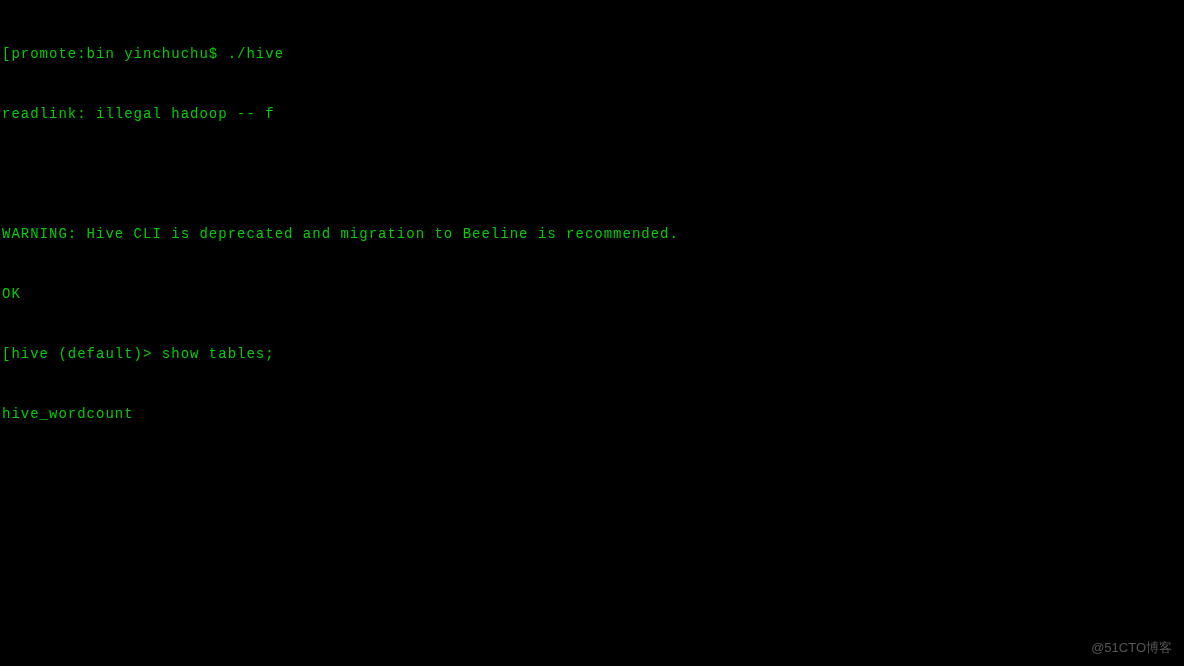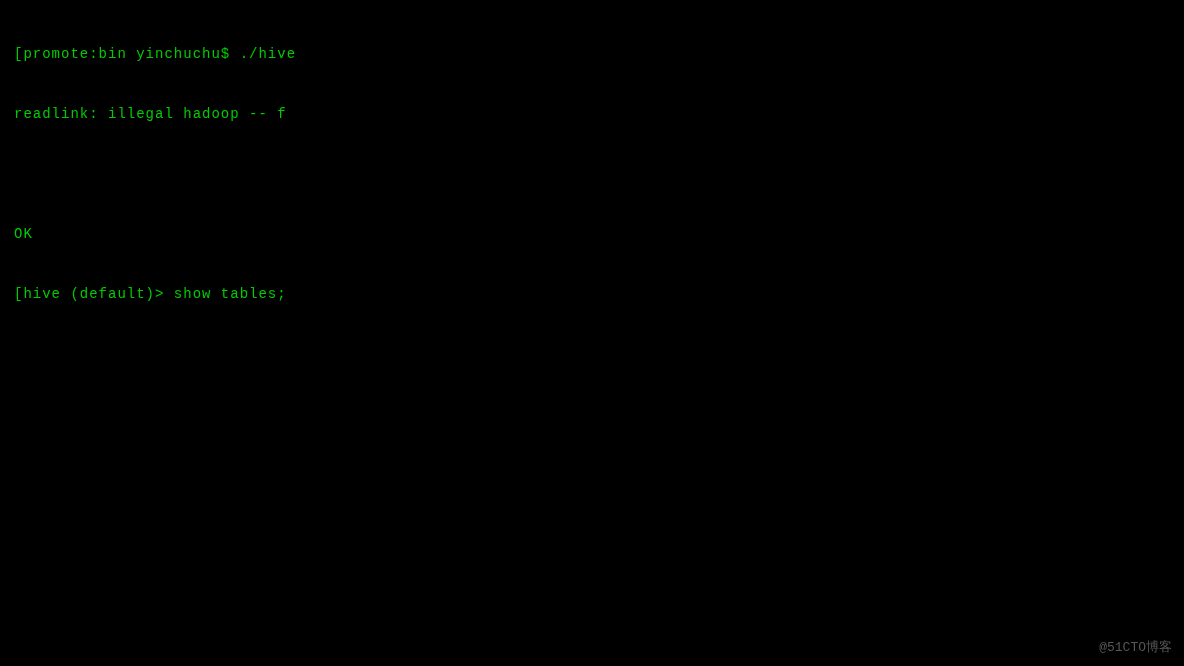--- a/index.html
+++ b/index.html
@@ -19,41 +19,42 @@
       position: relative;
     }
     .terminal {
       padding: 4px 2px;
       color: #00cc00;
       white-space: pre;
     }
     .line {
       display: block;
       min-height: 20px;
-      margin-left: 12px;
     }
     .watermark {
       position: absolute;
       bottom: 8px;
       right: 12px;
       color: #575757;
-      font-family: Liberation Mono, monospace;
+      font-family: Liberation Sans, sans-serif;
       font-size: 13px;
       letter-spacing: 0;
     }
   </style>
 </head>
 <body>
 
 <div class="terminal">
   <span class="line">[promote:bin yinchuchu$ ./hive</span>
   <span class="line">readlink: illegal hadoop -- f</span>
   <span class="line"></span>
+  <span class="line">WARNING: Hive CLI is deprecated and migration to Beeline is recommended.</span>
   <span class="line">OK</span>
   <span class="line">[hive (default)&gt; show tables;</span>
+  <span class="line">hive_wordcount</span>
   
   
   
   
   
   
   
   
 </div>
 

